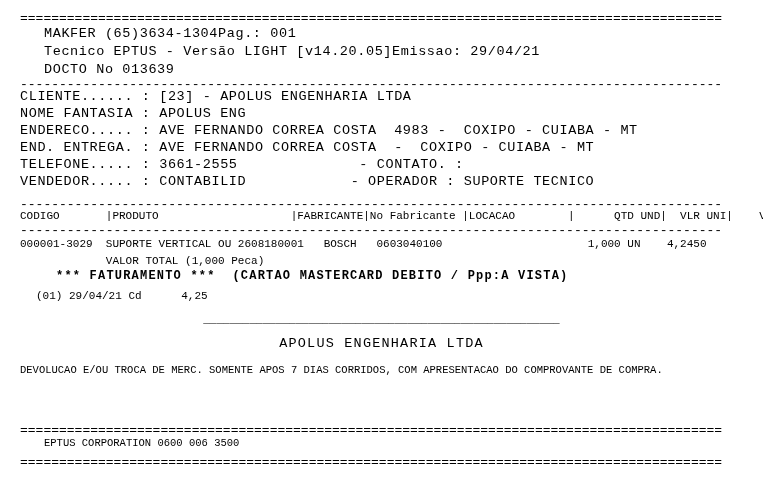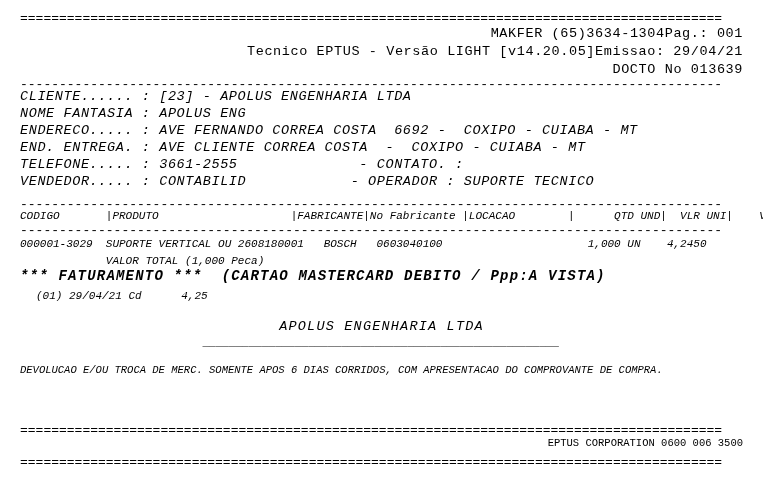--- a/index.html
+++ b/index.html
@@ -17,21 +17,20 @@
   .page {
     position: relative;
     width: 763px;
     height: 491px;
     padding: 0;
     box-sizing: border-box;
   }
   .row {
     white-space: pre;
     line-height: 17px;
-    font-style: italic;
   }
   .sep {
     white-space: pre;
     line-height: 14px;
     font-size: 13px;
     letter-spacing: 0px;
     overflow: hidden;
     height: 14px;
   }
   .big {
@@ -41,21 +40,21 @@
   .small {
     font-size: 11px;
     letter-spacing: 0px;
   }
   .tiny {
     font-size: 10.5px;
     letter-spacing: 0px;
   }
   .hdr-line {
     display: flex;
-    justify-content: flex-end;
+    justify-content: flex-start;
     white-space: pre;
     padding-left: 24px;
   }
   .blk {
     position: absolute;
     left: 20px;
     right: 20px;
   }
   .bold {
     font-weight: bold;
@@ -86,51 +85,51 @@
     <div class="hdr-line big" style="margin-top:3px;gap:48px;">
       <span>DOCTO No 013639</span>
     </div>
   </div>
 
   <div class="blk sep" style="top:78px;">------------------------------------------------------------------------------------------</div>
 
   <div class="blk" style="top:88px;">
     <div class="row big">CLIENTE...... : [23] - APOLUS ENGENHARIA LTDA</div>
     <div class="row big">NOME FANTASIA : APOLUS ENG</div>
-    <div class="row big">ENDERECO..... : AVE FERNANDO CORREA COSTA  6692 -  COXIPO - CUIABA - MT</div>
-    <div class="row big">END. ENTREGA. : AVE CLIENTE CORREA COSTA  -  COXIPO - CUIABA - MT</div>
+    <div class="row big">ENDERECO..... : AVE FERNANDO CORREA COSTA  4983 -  COXIPO - CUIABA - MT</div>
+    <div class="row big">END. ENTREGA. : AVE FERNANDO CORREA COSTA  -  COXIPO - CUIABA - MT</div>
     <div class="row big">TELEFONE..... : 3661-2555              - CONTATO. :</div>
     <div class="row big">VENDEDOR..... : CONTABILID            - OPERADOR : SUPORTE TECNICO</div>
   </div>
 
   <div class="blk sep" style="top:198px;">------------------------------------------------------------------------------------------</div>
 
   <div class="blk" style="top:208px;">
     <div class="row small">CODIGO       |PRODUTO                    |FABRICANTE|No Fabricante |LOCACAO        |      QTD UND|  VLR UNI|    VLR TOTAL</div>
   </div>
 
   <div class="blk sep" style="top:224px;">------------------------------------------------------------------------------------------</div>
 
   <div class="blk" style="top:236px;">
     <div class="row small">000001-3029  SUPORTE VERTICAL OU 2608180001   BOSCH   0603040100                      1,000 UN    4,2450         4,25</div>
     <div class="row small">             VALOR TOTAL (1,000 Peca)                                                                            4,25</div>
   </div>
 
   <div class="blk" style="top:268px;">
-    <div class="row bold spaced" style="font-size:14px;">*** FATURAMENTO ***  (CARTAO MASTERCARD DEBITO / Ppp:A VISTA)</div>
+    <div class="row bold spaced" style="font-size:12px;margin-left:36px;">*** FATURAMENTO ***  (CARTAO MASTERCARD DEBITO / Ppp:A VISTA)</div>
     <div class="row small" style="margin-top:3px;margin-left:16px;">(01) 29/04/21 Cd      4,25</div>
   </div>
 
   <div class="blk" style="top:312px;">
+    <div class="row center small">______________________________________________________</div>
     <div class="row center big spaced" style="margin-top:6px;">APOLUS ENGENHARIA LTDA</div>
-    <div class="row center small">______________________________________________________</div>
   </div>
 
   <div class="blk" style="top:362px;">
-    <div class="row tiny">DEVOLUCAO E/OU TROCA DE MERC. SOMENTE APOS 6 DIAS CORRIDOS, COM APRESENTACAO DO COMPROVANTE DE COMPRA.</div>
+    <div class="row tiny">DEVOLUCAO E/OU TROCA DE MERC. SOMENTE APOS 7 DIAS CORRIDOS, COM APRESENTACAO DO COMPROVANTE DE COMPRA.</div>
   </div>
 
   <div class="blk sep" style="top:424px;">==========================================================================================</div>
 
   <div class="blk" style="top:437px;">
     <div class="hdr-line tiny">
       <span>EPTUS CORPORATION 0600 006 3500</span>
     </div>
   </div>
 

